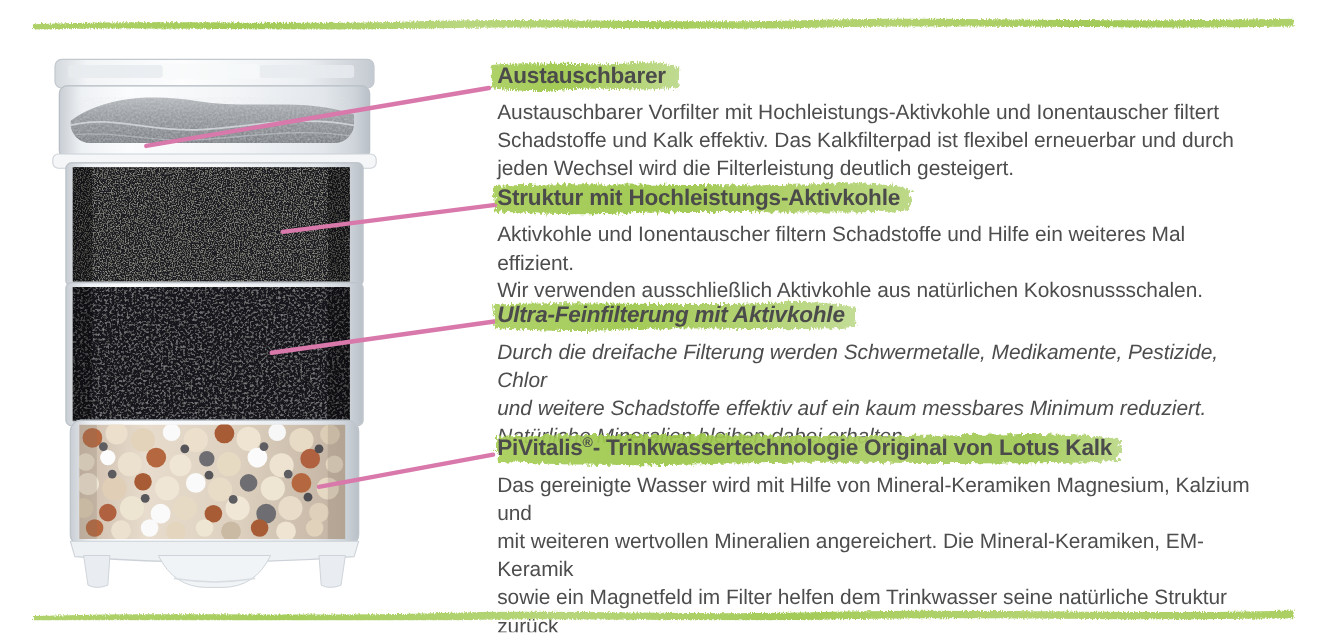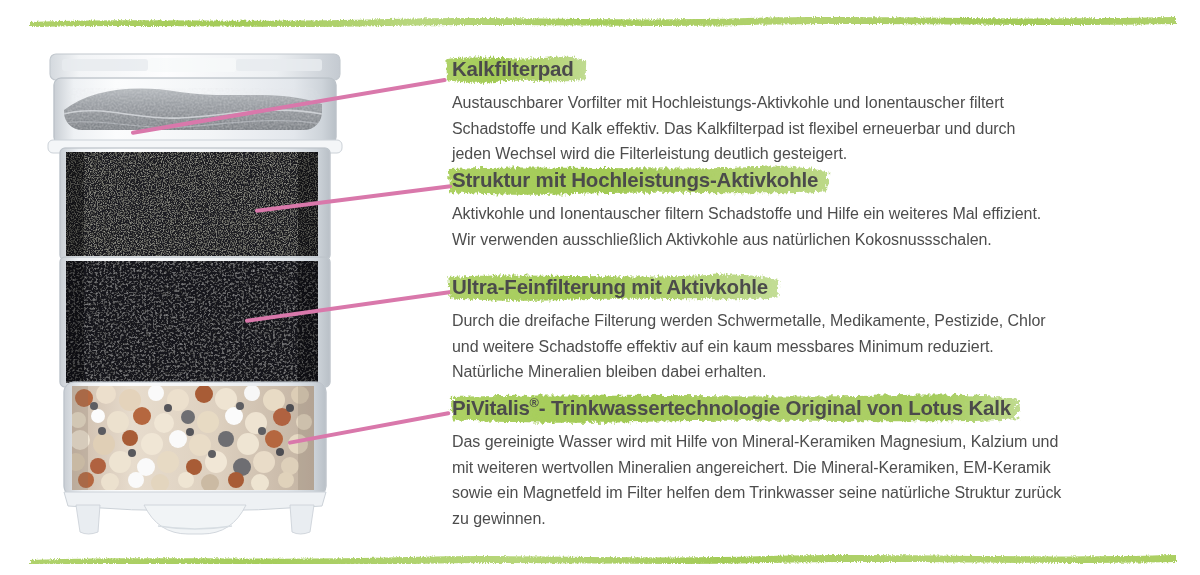--- a/index.html
+++ b/index.html
@@ -44,21 +44,21 @@
     height: 4px;
     background: #d978ab;
     transform-origin: left center;
     border-radius: 2px;
   }
 
   
   .block { position: absolute; left: 452px; width: 700px; }
   .block-1 { top: 54px; }
   .block-2 { top: 165px; }
-  .block-3 { top: 272px; }
+  .block-3 { top: 272px; font-style: italic; }
   .block-4 { top: 393px; }
 
   .heading-wrap {
     position: relative;
     display: inline-block;
     padding: 3px 14px 5px 7px;
     margin-left: -7px;
   }
   .heading-brush {
     position: absolute;
@@ -81,21 +81,21 @@
   }
   .heading-text sup {
     font-size: 0.62em;
     vertical-align: super;
     line-height: 0;
   }
 
   .body-text {
     margin-top: 4px;
     font-family: "Liberation Sans", sans-serif;
-    font-size: 16px;
+    font-size: 19px;
     line-height: 25.5px;
     color: #4d4d4d;
     letter-spacing: -0.05px;
     white-space: pre-line;
   }
 </style>
 </head>
 <body>
 
 <div id="page">
@@ -338,21 +338,21 @@
                 <stop offset="1" stop-color="#bcd98a"></stop>
             </linearGradient>
             <filter id="hf1">
               <feTurbulence type="fractalNoise" baseFrequency="0.55 0.22" numOctaves="3" seed="2" result="n"></feTurbulence>
               <feDisplacementMap in="SourceGraphic" in2="n" scale="7" xChannelSelector="R" yChannelSelector="G"></feDisplacementMap>
             </filter>
           </defs>
           <path d="M3,5 C70,1 150,7 230,3 C268,1 290,6 297,8 L296,25 C250,30 170,24 100,28 C60,30 22,27 4,26 Z" fill="url(#hb1)" filter="url(#hf1)" opacity="0.93"></path>
         </svg>
       </span>
-      <span class="heading-text">Kalkfilterpad</span>
+      <span class="heading-text">Austauschbarer</span>
     </div>
     <div class="body-text">Austauschbarer Vorfilter mit Hochleistungs-Aktivkohle und Ionentauscher filtert
 Schadstoffe und Kalk effektiv. Das Kalkfilterpad ist flexibel erneuerbar und durch
 jeden Wechsel wird die Filterleistung deutlich gesteigert.</div>
   </div>
 
   <div class="block block-2">
     <div class="heading-wrap">
       <span class="heading-brush">
         <svg viewBox="0 0 300 32" preserveAspectRatio="none" aria-hidden="true">

